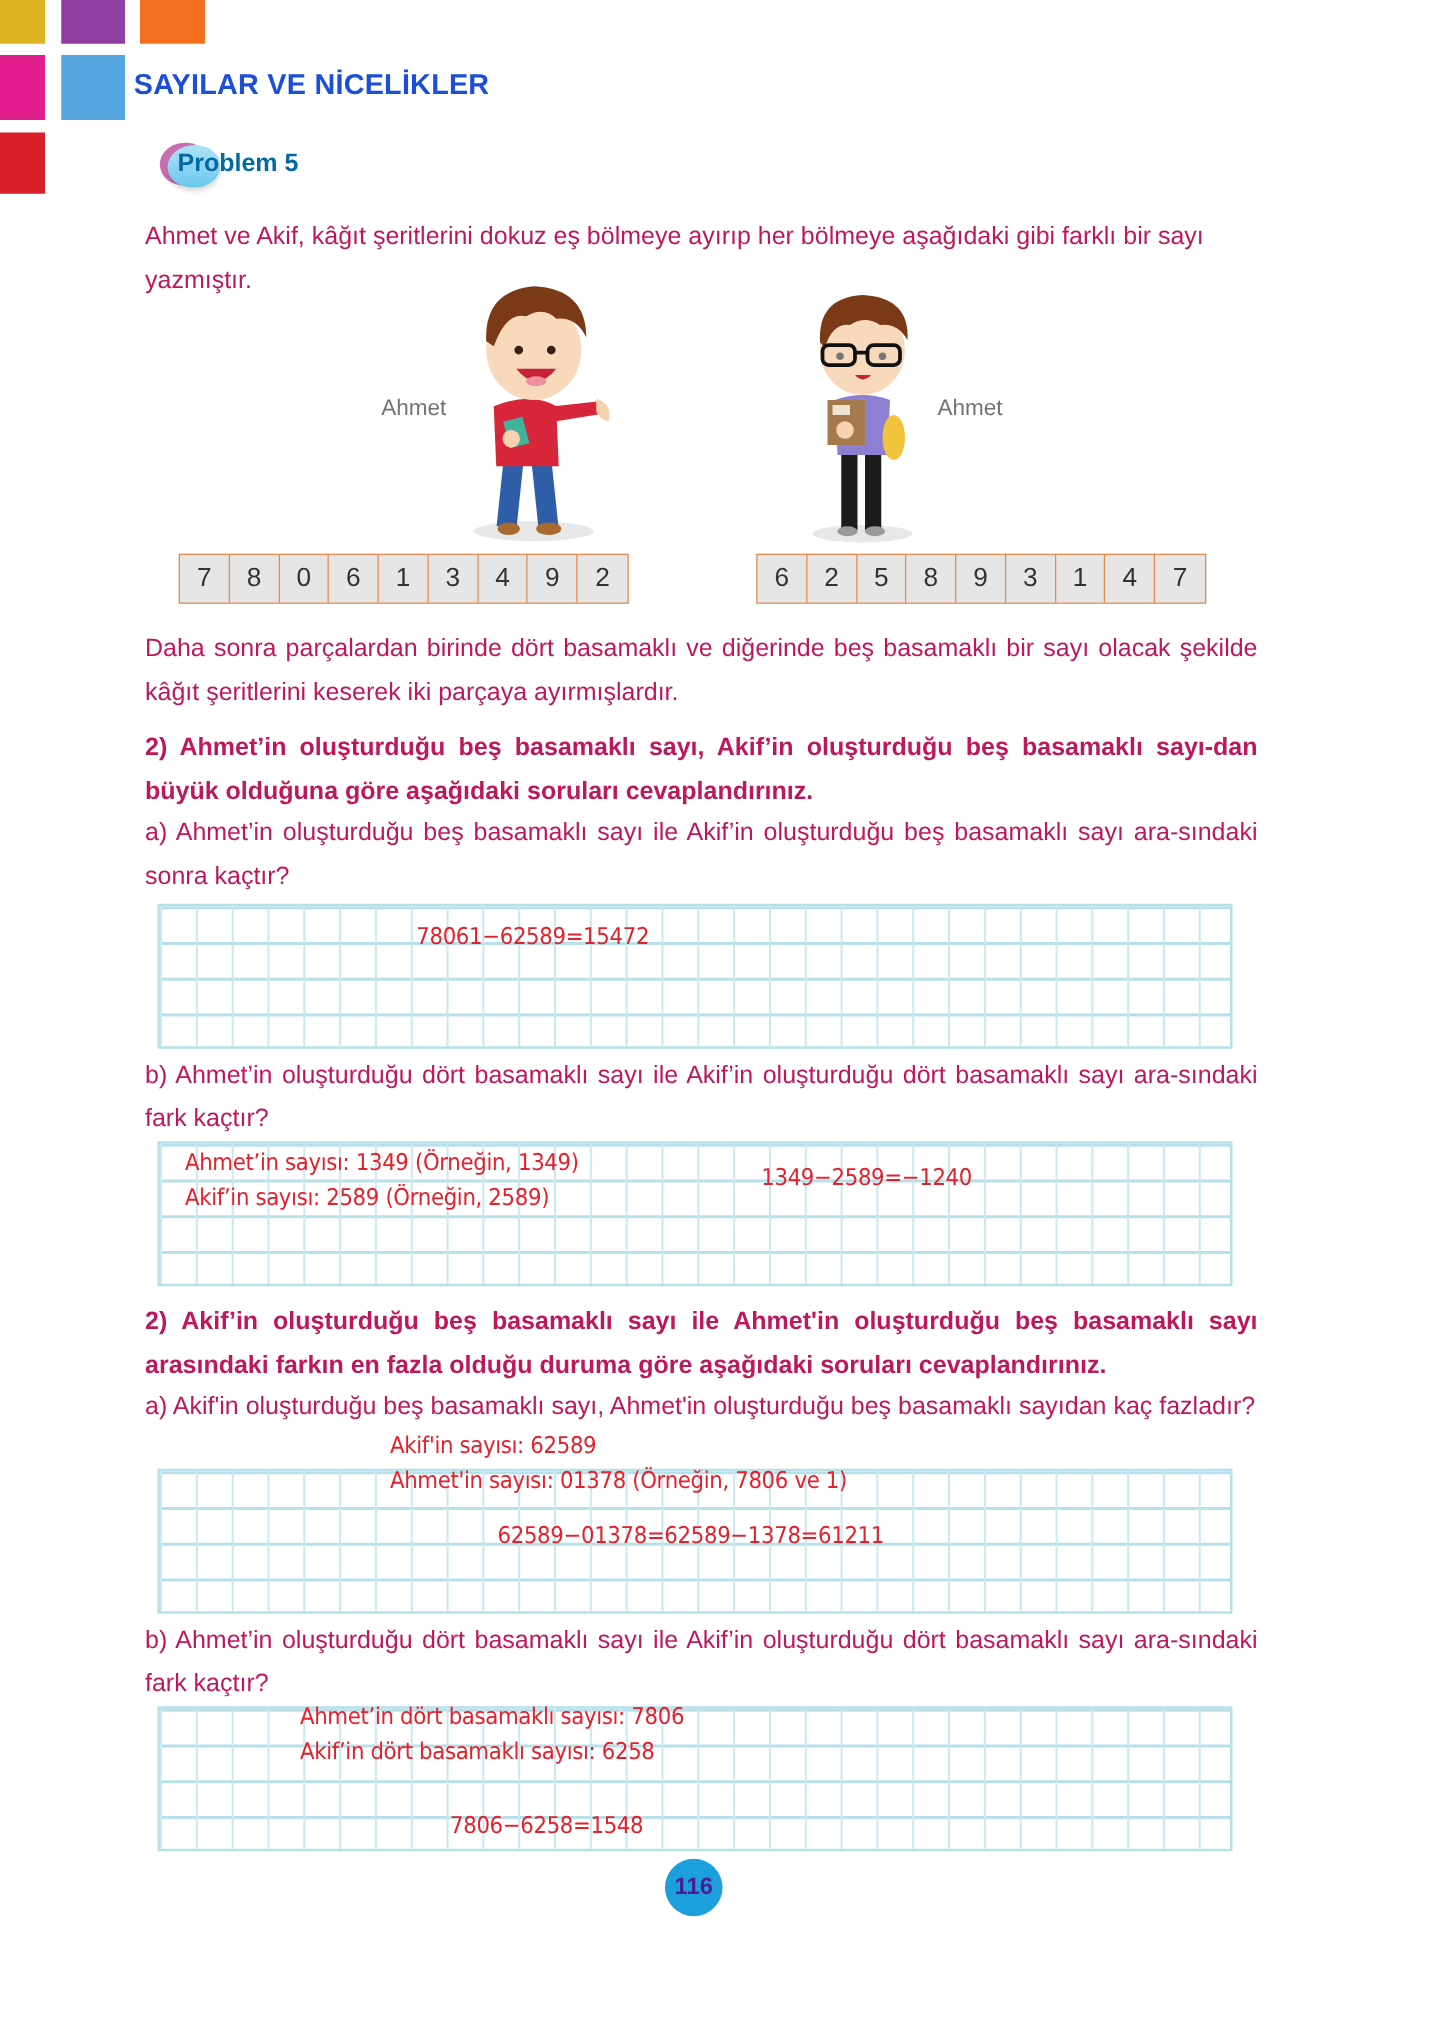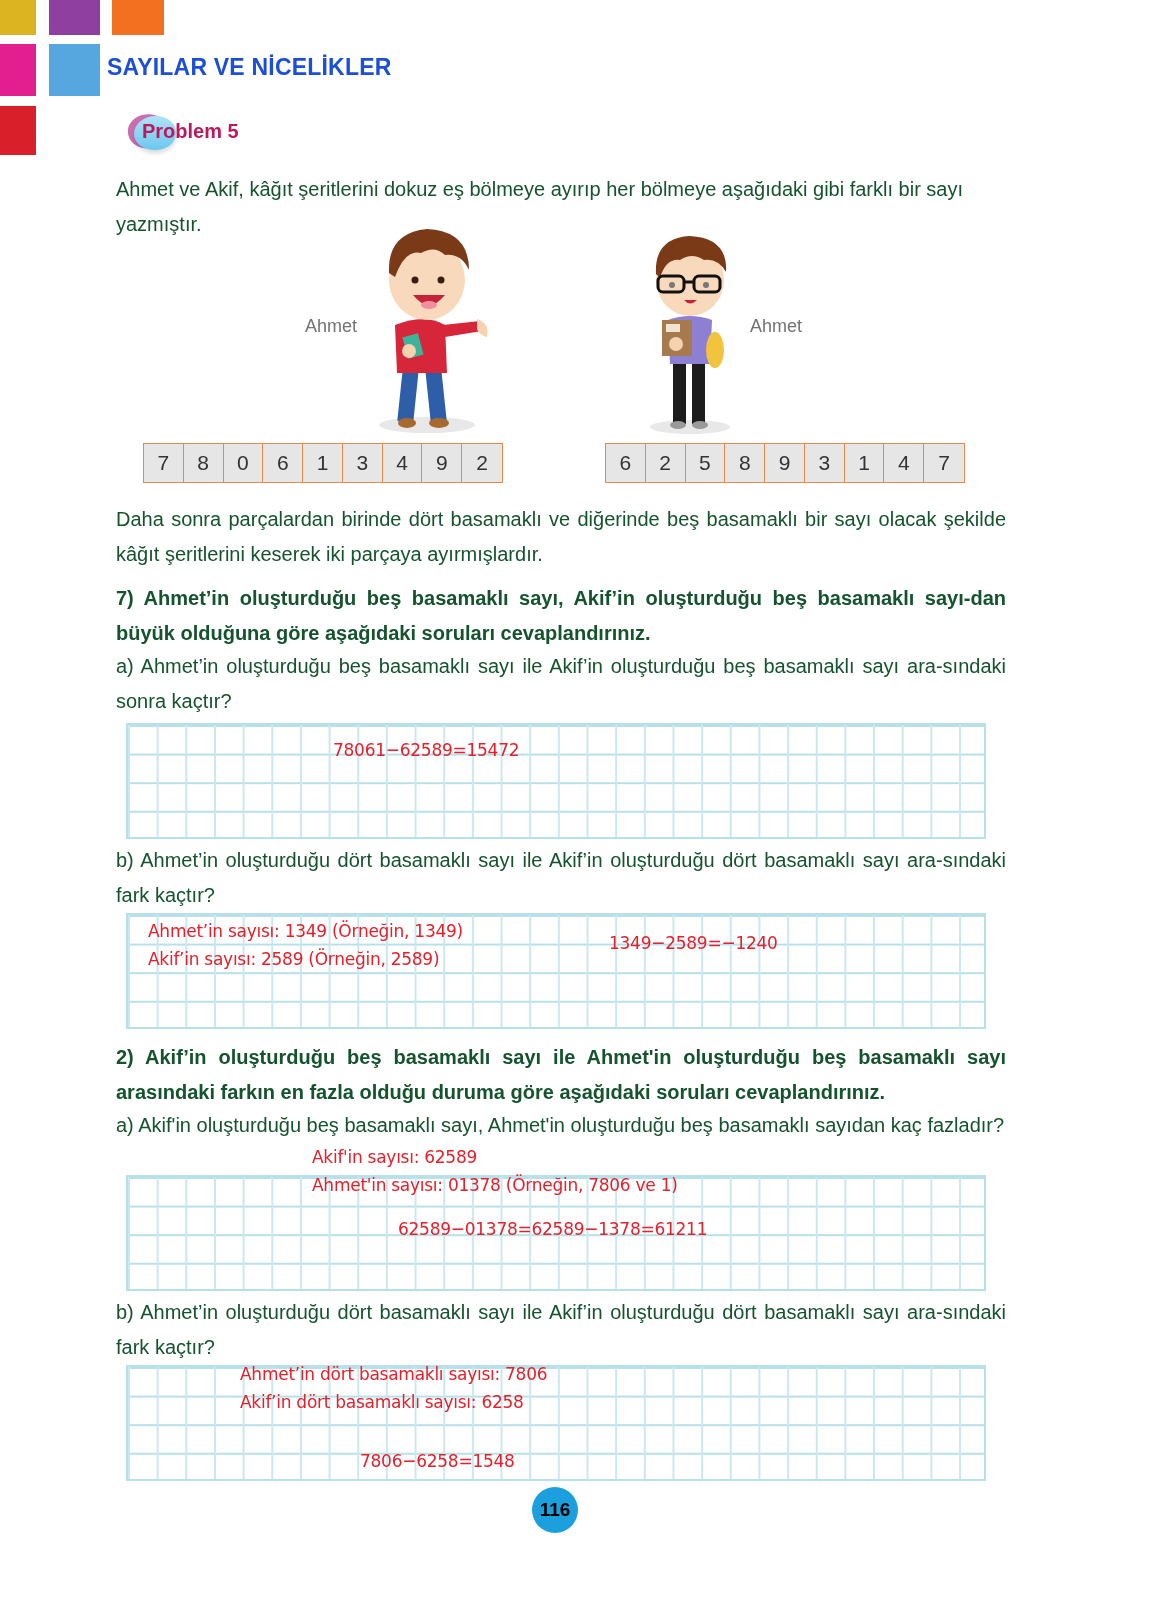--- a/index.html
+++ b/index.html
@@ -3,36 +3,36 @@
 <meta charset="utf-8">
 <style>
   html, body { margin: 0; padding: 0; background: #ffffff; }
   body { width: 1151px; height: 1624px; position: relative; overflow: hidden;
          font-family: "Liberation Sans", sans-serif; color: #231f20; }
   .sq { position: absolute; }
   .chapter-title { position: absolute; left: 107px; top: 54px; font-size: 23px; font-weight: bold; color: #1d4ed8; letter-spacing: 0.2px; }
   .problem-badge { position: absolute; left: 126px; top: 110px; width: 140px; height: 44px; }
   .problem-badge .blob1 { position: absolute; left: 2px; top: 4px; width: 40px; height: 34px; border-radius: 50% 60% 45% 55%; background: #c96fb0; transform: rotate(-15deg); }
   .problem-badge .blob2 { position: absolute; left: 8px; top: 6px; width: 42px; height: 34px; border-radius: 55% 50% 50% 50%; background: linear-gradient(180deg,#aee3f6,#6cc7ee); box-shadow: 0 3px 4px rgba(0,0,0,0.15); }
-  .problem-badge .label { position: absolute; left: 16px; top: 10px; font-size: 20px; font-weight: bold; color: #be185d; white-space: nowrap; }
-  .p { position: absolute; left: 116px; width: 890px; font-size: 20px; line-height: 34.5px; color: #14532d; }
+  .problem-badge .label { position: absolute; left: 16px; top: 10px; font-size: 20px; font-weight: bold; color: #0369a1; white-space: nowrap; }
+  .p { position: absolute; left: 116px; width: 890px; font-size: 20px; line-height: 34.5px; color: #be185d; }
   .p.bold { font-weight: bold; }
   .p.just { text-align: justify; }
   .name-label { position: absolute; font-size: 18px; color: #737373; }
   .strip { position: absolute; top: 443px; height: 40px; display: flex; border: 1.5px solid #e38b4f; box-sizing: border-box; background: #e6e6e6; }
   .strip .cell { width: 39.8px; height: 100%; border-right: 1.5px solid #e38b4f; box-sizing: border-box; display: flex; align-items: center; justify-content: center; font-size: 21px; color: #333; }
   .strip .cell:last-child { border-right: none; }
   .grid { position: absolute; left: 126px; width: 860px; box-sizing: border-box;
           border: 2px solid #b8e0ea;
           background-image:
             linear-gradient(to right, #c9e8f1 1.5px, transparent 1.5px),
             linear-gradient(to bottom, #b8e0ea 2px, transparent 2px);
           background-size: 28.66px 100%, 100% 28.6px; background-position: 0 0, 0 0; }
   .ans { position: absolute; font-family: "DejaVu Sans", sans-serif; font-size: 18.5px; color: #e4202b; white-space: nowrap; letter-spacing: -0.3px; transform: scaleX(0.92); transform-origin: left center; }
-  .page-num { position: absolute; left: 532px; top: 1487px; width: 46px; height: 46px; border-radius: 50%; background: #1b9fdd; display: flex; align-items: center; justify-content: center; color: #000000; font-weight: bold; font-size: 19px; }
+  .page-num { position: absolute; left: 532px; top: 1487px; width: 46px; height: 46px; border-radius: 50%; background: #1b9fdd; display: flex; align-items: center; justify-content: center; color: #4c1d95; font-weight: bold; font-size: 19px; }
   .kid { position: absolute; }
 </style>
 </head>
 <body>
 
 <div class="sq" style="left:0;top:0;width:36px;height:35px;background:#dcb321;"></div>
 <div class="sq" style="left:49px;top:0;width:51px;height:35px;background:#8e3fa0;"></div>
 <div class="sq" style="left:112px;top:0;width:52px;height:35px;background:#f37021;"></div>
 <div class="sq" style="left:0;top:44px;width:36px;height:52px;background:#e31f8f;"></div>
 <div class="sq" style="left:49px;top:44px;width:51px;height:52px;background:#56a6df;"></div>
@@ -108,21 +108,21 @@
   <div class="cell">8</div>
   <div class="cell">9</div>
   <div class="cell">3</div>
   <div class="cell">1</div>
   <div class="cell">4</div>
   <div class="cell">7</div>
 </div>
 
 <div class="p just" style="top:502px;">Daha sonra parçalardan birinde dört basamaklı ve diğerinde beş basamaklı bir sayı olacak şekilde kâğıt şeritlerini keserek iki parçaya ayırmışlardır.</div>
 
-<div class="p bold just" style="top:581px;">7) Ahmet’in oluşturduğu beş basamaklı sayı, Akif’in oluşturduğu beş basamaklı sayı-dan büyük olduğuna göre aşağıdaki soruları cevaplandırınız.</div>
+<div class="p bold just" style="top:581px;">2) Ahmet’in oluşturduğu beş basamaklı sayı, Akif’in oluşturduğu beş basamaklı sayı-dan büyük olduğuna göre aşağıdaki soruları cevaplandırınız.</div>
 <div class="p just" style="top:649px;">a) Ahmet’in oluşturduğu beş basamaklı sayı ile Akif’in oluşturduğu beş basamaklı sayı ara-sındaki sonra kaçtır?</div>
 
 <div class="grid" style="top:723px;height:116px;"></div>
 <div class="ans" style="left:333px;top:739px;">78061−62589=15472</div>
 
 <div class="p just" style="top:843px;">b) Ahmet’in oluşturduğu dört basamaklı sayı ile Akif’in oluşturduğu dört basamaklı sayı ara-sındaki fark kaçtır?</div>
 <div class="grid" style="top:913px;height:116px;"></div>
 <div class="ans" style="left:148px;top:920px;">Ahmet’in sayısı: 1349 (Örneğin, 1349)</div>
 <div class="ans" style="left:148px;top:948px;">Akif’in sayısı: 2589 (Örneğin, 2589)</div>
 <div class="ans" style="left:609px;top:932px;">1349−2589=−1240</div>

